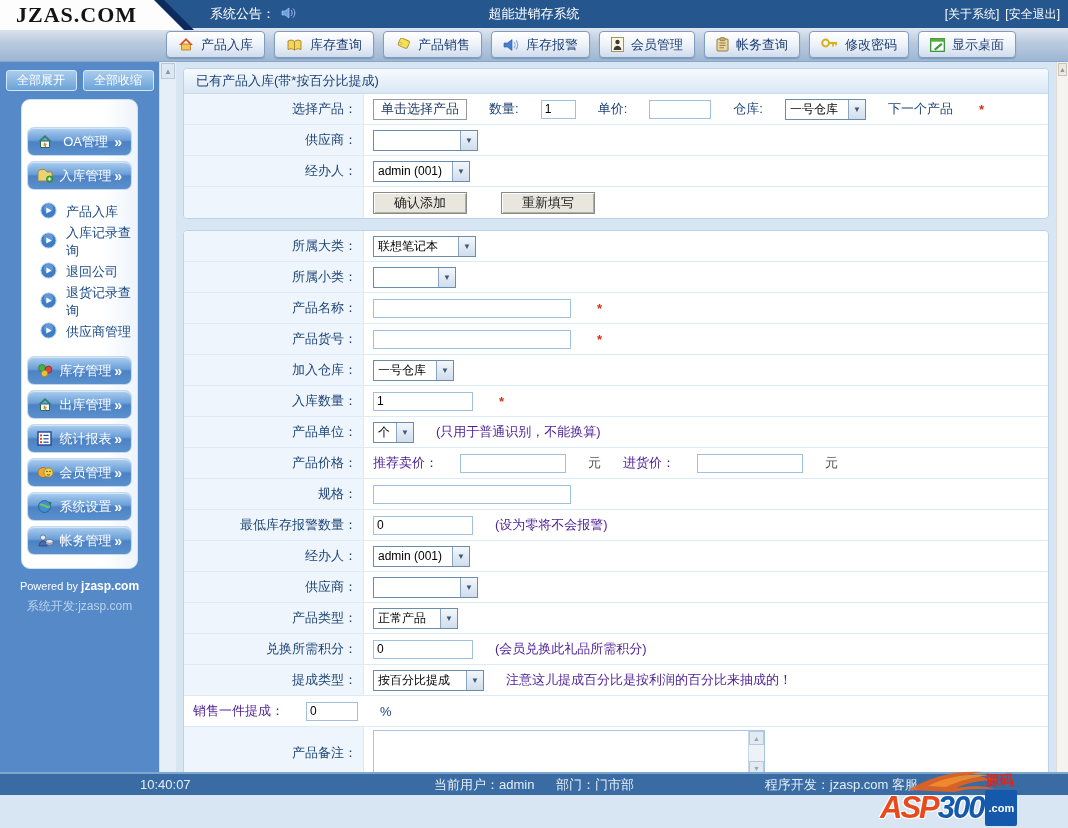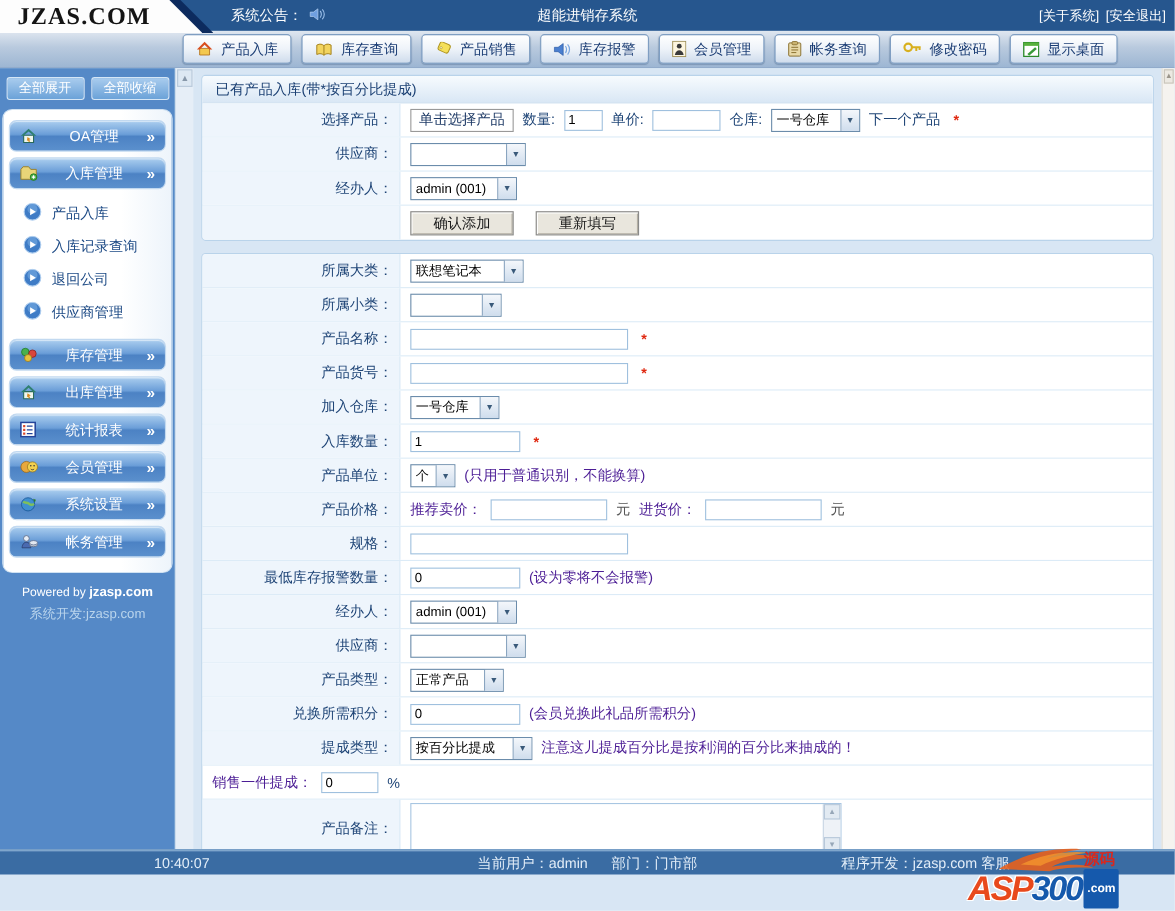--- a/index.html
+++ b/index.html
@@ -32,22 +32,22 @@
   .tbtn svg { display:block; }
 
   
   .main { display:flex; height:710px; }
 
   .sidebar { width:159px; background:#5589c7; padding-top:5px; overflow:hidden; }
   .side-tabs { display:flex; justify-content:center; gap:6px; margin:3px 2px 8px; }
   .stab { width:71px; height:21px; display:flex; align-items:center; justify-content:center;
           background:linear-gradient(180deg,#a9ccee,#6ba2d8); border:1px solid #d5e6f6; border-radius:3px;
           color:#fff; font-size:12px; cursor:pointer; }
-  .side-panel { margin:0 2px; background:linear-gradient(90deg,#ffffff 70%,#edf4fb 100%);
-                border:1px solid #d0e2f2; border-radius:9px; padding:4px 3px 8px; }
+  .side-panel { margin:0 21px; background:linear-gradient(90deg,#ffffff 70%,#edf4fb 100%);
+                border:1px solid #d0e2f2; border-radius:9px; padding:22px 3px 8px; }
   .secbtn { height:29px; margin:5px 2px; border-radius:7px; border:1px solid #c2d9f0;
             background:linear-gradient(180deg,#abceef 0%,#6b9ed8 45%,#4c82c4 52%,#5b90cd 100%);
             color:#fff; font-size:13px; display:flex; align-items:center; padding:0 9px;
             box-shadow:inset 0 1px 1px rgba(255,255,255,.55); cursor:pointer; }
   .secbtn .sicon { width:20px; display:flex; }
   .secbtn .slabel { flex:1; text-align:center; }
   .secbtn .sarrow { font-size:14px; font-weight:bold; }
   .submenu { padding:2px 0 4px; }
   .smitem { height:30px; display:flex; align-items:center; gap:9px; padding-left:15px;
             color:#1d4a85; font-size:13px; cursor:pointer; }
@@ -60,21 +60,21 @@
                 font-size:8px; display:flex; align-items:center; justify-content:center; cursor:pointer; }
 
   .content { flex:1; padding:6px 7px 0; overflow:hidden; background:#d8e6f4; }
   .fpanel { background:#fff; border:1px solid #b9d3ea; border-radius:4px; margin-bottom:11px; overflow:hidden; }
   .fhead { height:25px; display:flex; align-items:center; padding-left:12px; color:#1c4174; font-size:13px;
            background:linear-gradient(180deg,#f7fbfe,#d9e7f5); border-bottom:1px solid #c8dcee; }
   .frow { display:flex; align-items:stretch; border-bottom:1px solid #dcebf7; min-height:31px; }
   .frow:last-child { border-bottom:none; }
   .flabel { width:180px; display:flex; align-items:center; justify-content:flex-end; padding-right:6px;
             color:#1e4476; font-size:13px; background:#eef5fc; border-right:1px solid #dcebf7; }
-  .fctl { flex:1; display:flex; align-items:center; padding-left:9px; gap:8px; font-size:13px; color:#1e4476; }
+  .fctl { flex:1; display:flex; align-items:center; padding-left:9px; gap:22px; font-size:13px; color:#1e4476; }
 
   input.txt { height:19px; border:1px solid #9fc0de; padding:0 3px; font-size:12px; color:#000;
               font-family:"Liberation Sans", sans-serif; }
   .w35{width:35px} .w60{width:62px} .w100{width:100px} .w110{width:106px} .w200{width:198px} .w55{width:52px}
   .star { color:#e02a12; font-weight:bold; margin-left:4px; }
   .bnote { font-weight:normal; color:#4c1d95; }
   .unit { color:#555; }
 
   .sel { display:inline-flex; align-items:stretch; border:1px solid #6b8cab; background:#fff; height:21px;
          font-size:12px; color:#000; cursor:pointer; }
@@ -282,20 +282,29 @@
               </svg></span>
           <span>退回公司</span>
         </div>
         <div class="smitem">
           <span><svg width="17" height="17" viewBox="0 0 17 17">
                 <circle cx="8.5" cy="8.5" r="7.6" fill="#3f7cc6"></circle>
                 <circle cx="8.5" cy="8.5" r="7.6" fill="none" stroke="#aecdee" stroke-width="1"></circle>
                 <circle cx="8.5" cy="6" r="4.6" fill="#7db0e6" opacity="0.55"></circle>
                 <path d="M6.4 5.4l5.2 3.1-5.2 3.1z" fill="#fff"></path>
               </svg></span>
+          <span>退货记录查询</span>
+        </div>
+        <div class="smitem">
+          <span><svg width="17" height="17" viewBox="0 0 17 17">
+                <circle cx="8.5" cy="8.5" r="7.6" fill="#3f7cc6"></circle>
+                <circle cx="8.5" cy="8.5" r="7.6" fill="none" stroke="#aecdee" stroke-width="1"></circle>
+                <circle cx="8.5" cy="6" r="4.6" fill="#7db0e6" opacity="0.55"></circle>
+                <path d="M6.4 5.4l5.2 3.1-5.2 3.1z" fill="#fff"></path>
+              </svg></span>
           <span>供应商管理</span>
         </div>
       </div>
 
       <div class="secbtn">
         <span class="sicon">
             <svg width="17" height="15" viewBox="0 0 17 15">
               <circle cx="5" cy="5" r="3.4" fill="#49b04e" stroke="#1e7a28" stroke-width="0.7"></circle>
               <circle cx="11.5" cy="6.5" r="3.4" fill="#d8463c" stroke="#8a1e1e" stroke-width="0.7"></circle>
               <circle cx="7.5" cy="10.5" r="3.2" fill="#e8c23c" stroke="#9a7a1e" stroke-width="0.7"></circle>

